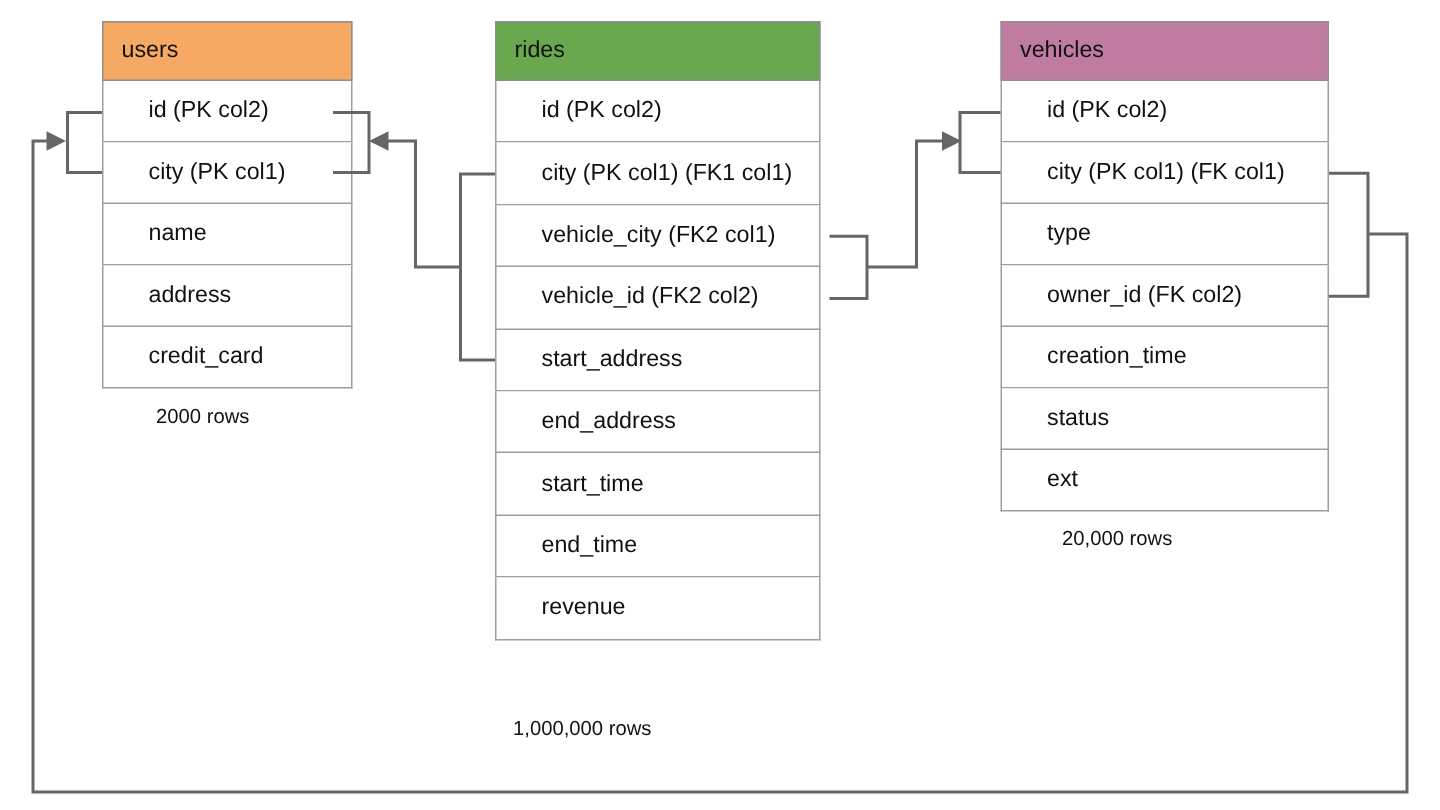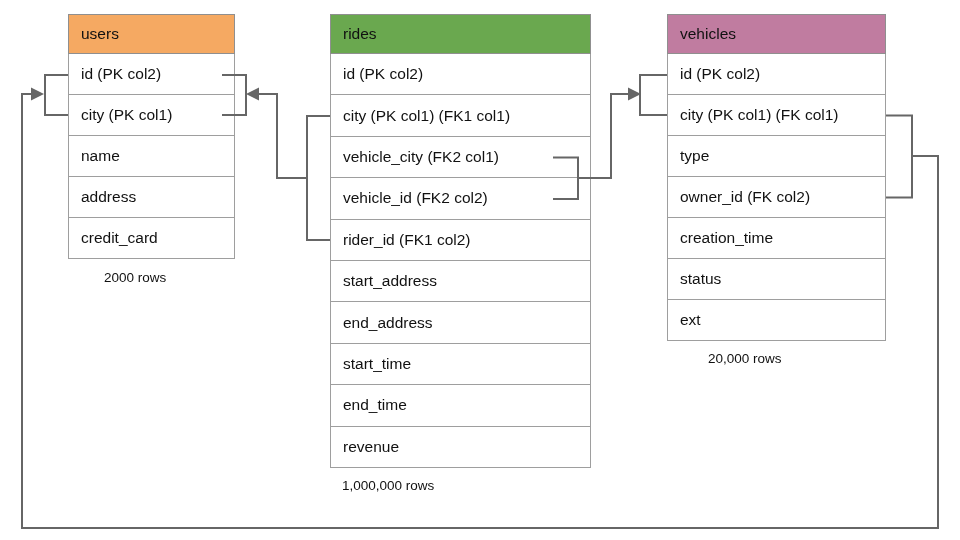--- a/index.html
+++ b/index.html
@@ -7,25 +7,25 @@
   .canvas { position: relative; width: 960px; height: 540px; background: #ffffff; overflow: hidden; }
 
   .db-table { position: absolute; z-index: 1; }
   .tbl-header {
     height: 40px; box-sizing: border-box; border: 1px solid #8f8f8f;
     display: flex; align-items: center; padding-left: 12px;
     font-size: 15.5px; color: #111111;
   }
   .tbl-row {
     box-sizing: border-box; border: 1px solid #9e9e9e; border-top: none;
-    display: flex; align-items: center; padding-left: 12px;
+    display: flex; align-items: center; padding-left: 30px;
     font-size: 15.5px; background: #ffffff; color: #111111; white-space: nowrap;
   }
   .users-tbl   { left: 68px;  top: 14px; width: 167px; }
-  .rides-tbl   { left: 330px; top: 14px; width: 261px; text-align: center; }
+  .rides-tbl   { left: 330px; top: 14px; width: 217px; text-align: center; }
   .vehicles-tbl{ left: 667px; top: 14px; width: 219px; }
   .users-tbl .tbl-row    { height: 41px; }
   .rides-tbl .tbl-row    { height: 41.4px; }
   .vehicles-tbl .tbl-row { height: 41px; }
 
   .users-header    { background: #F5A962; }
   .rides-header    { background: #6AA84F; }
   .vehicles-header { background: #C07CA0; }
 
   .row-count { position: absolute; z-index: 1; font-size: 13.5px; color: #111111; }
@@ -55,21 +55,20 @@
   <div class="row-count users-count">2000 rows</div>
 
   <div class="db-table rides-tbl">
     <div class="tbl-header rides-header">
       <span>rides</span>
     </div>
     <div class="tbl-row">id (PK col2)</div>
     <div class="tbl-row">city (PK col1) (FK1 col1)</div>
     <div class="tbl-row">vehicle_city (FK2 col1)</div>
     <div class="tbl-row">vehicle_id (FK2 col2)</div>
-    <div class="tbl-row">rider_id (FK1 col2)</div>
     <div class="tbl-row">start_address</div>
     <div class="tbl-row">end_address</div>
     <div class="tbl-row">start_time</div>
     <div class="tbl-row">end_time</div>
     <div class="tbl-row">revenue</div>
   </div>
   <div class="row-count rides-count">1,000,000 rows</div>
 
   <div class="db-table vehicles-tbl">
     <div class="tbl-header vehicles-header">

